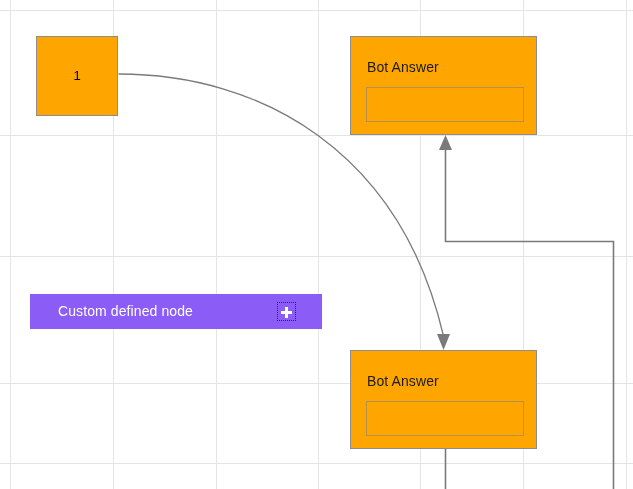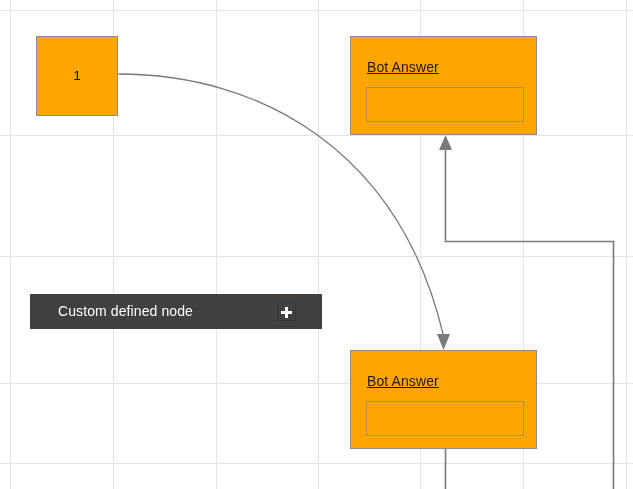--- a/index.html
+++ b/index.html
@@ -51,21 +51,20 @@
   }
   .node-title {
     position: absolute;
     left: 16px;
     top: 22px;
     font-size: 14px;
     color: #1b1b1b;
     line-height: 17px;
     letter-spacing: 0.1px;
     white-space: nowrap;
-    text-decoration: underline;
   }
   .node-slot {
     position: absolute;
     left: 15px;
     right: 12px;
     top: 50px;
     height: 35px;
     box-sizing: border-box;
     border: 1px solid #b5914e;
     background: transparent;
@@ -96,21 +95,21 @@
     width: 187px;
     height: 99px;
   }
   
   #custom-node {
     position: absolute;
     left: 30px;
     top: 294px;
     width: 292px;
     height: 35px;
-    background: #404040;
+    background: #8b5cf6;
     box-sizing: border-box;
   }
   #custom-node .cn-label {
     position: absolute;
     left: 28px;
     top: 9px;
     font-size: 14px;
     color: #ffffff;
     line-height: 17px;
     letter-spacing: 0.1px;

